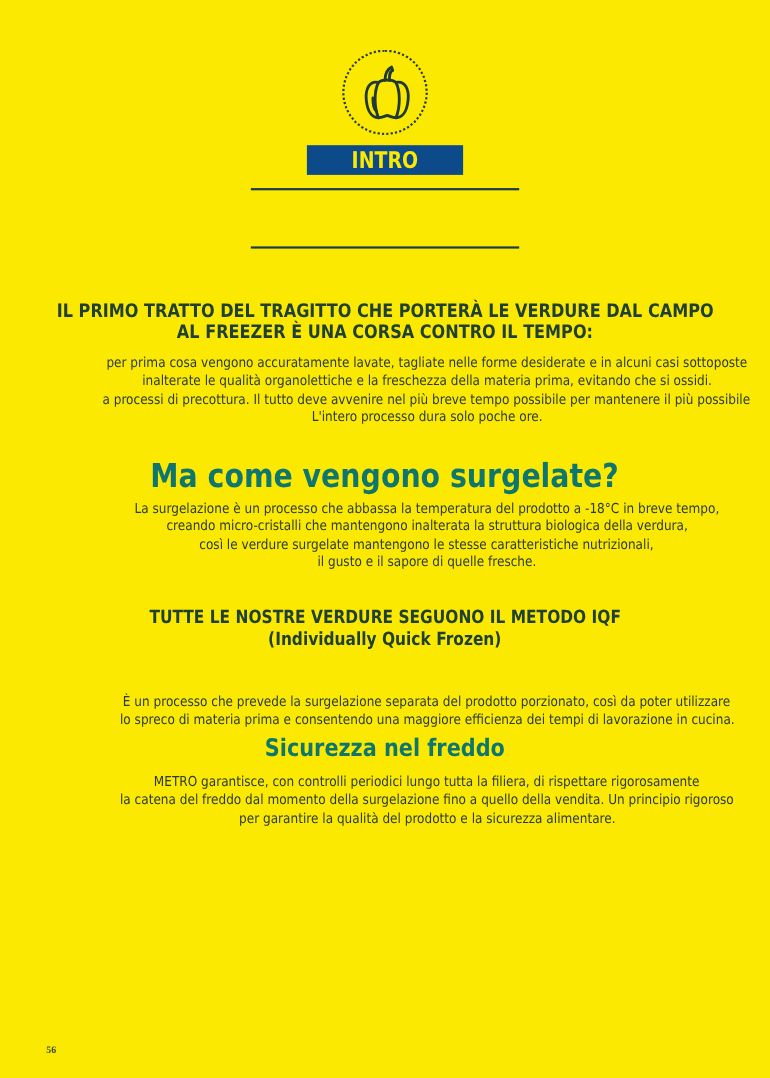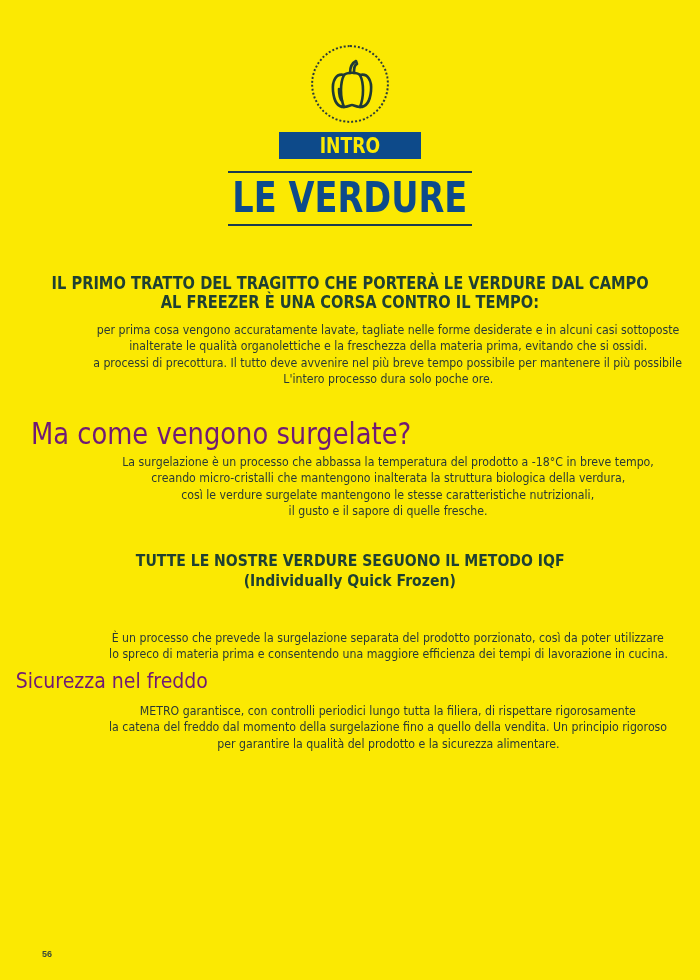--- a/index.html
+++ b/index.html
@@ -64,39 +64,39 @@
     font-family: "DejaVu Sans", sans-serif;
     font-size: 12.5px;
     line-height: 16.4px;
     color: #2a3a35;
     padding-left: 38px;
   }
   .body-text div { white-space: nowrap; display: block; }
   .body-text div span { display: inline-block; transform: scaleX(0.88); }
   .section-title {
     position: absolute; left: 0; width: 700px;
-    text-align: left;
+    text-align: center;
     font-family: "DejaVu Sans", sans-serif;
-    font-weight: normal;
-    color: #701a75;
+    font-weight: bold;
+    color: #0f766e;
   }
   .section-title span { display: inline-block; transform: scaleX(0.86); white-space: nowrap; }
   .sub-heading {
     position: absolute; left: 0; width: 700px; top: 547px;
     text-align: center;
     font-family: "DejaVu Sans", sans-serif;
     font-weight: bold;
     font-size: 16.5px;
     line-height: 20px;
     color: #1f4032;
   }
   .sub-heading div span { display: inline-block; transform: scaleX(0.85); white-space: nowrap; }
   .page-number {
     position: absolute; left: 42px; top: 945px;
-    font-family: Liberation Sans, sans-serif;
+    font-family: Liberation Serif, serif;
     font-weight: bold;
     font-size: 9px;
     color: #3a4a3a;
   }
 </style>
 </head>
 <body>
 
 <div class="page">
 
@@ -108,23 +108,20 @@
       <path d="M30 16 C34 24 34 38 30 48"></path>
       <path d="M9 30 C9 36 10 40 12 42"></path>
     </svg>
   </div>
 
   <div class="intro-box">
     <span>INTRO</span>
   </div>
 
   <div class="rule top"></div>
-  <h1 class="main-title" style="margin:0;">
-    <span>LE VERDURE</span>
-  </h1>
   <div class="rule bottom"></div>
 
   <div class="lead-heading">
     <div>IL PRIMO TRATTO DEL TRAGITTO CHE PORTERÀ LE VERDURE DAL CAMPO</div><br>
     <div>AL FREEZER È UNA CORSA CONTRO IL TEMPO:</div>
   </div>
 
   <div class="body-text" style="top:318px;">
     <div><span>per prima cosa vengono accuratamente lavate, tagliate nelle forme desiderate e in alcuni casi sottoposte</span></div>
     <div><span>inalterate le qualità organolettiche e la freschezza della materia prima, evitando che si ossidi.</span></div>

